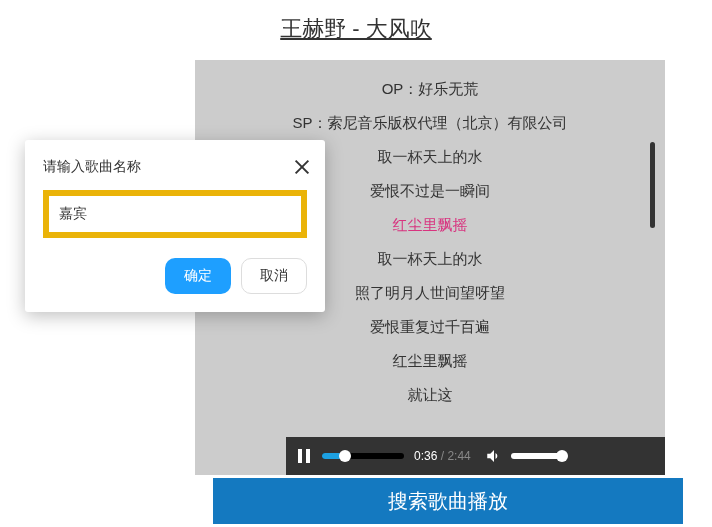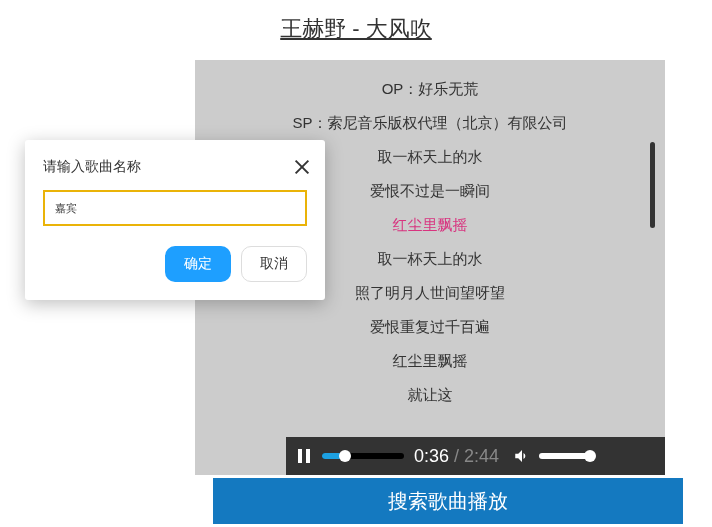--- a/index.html
+++ b/index.html
@@ -56,21 +56,21 @@
   }
   .player-bar {
     position: absolute;
     left: 91px; right: 0; bottom: 0;
     height: 38px;
     background: #333;
     display: flex;
     align-items: center;
     padding: 0 12px;
     color: #fff;
-    font-size: 18px;
+    font-size: 12px;
   }
   .icon-btn { cursor: pointer; display: inline-flex; align-items: center; }
   .pause-icon {
     width: 12px; height: 14px;
     display: inline-flex; justify-content: space-between;
   }
   .pause-icon span { width: 4px; background: #fff; }
   .seek-bar {
     margin-left: 12px;
     width: 82px; height: 6px;
@@ -120,23 +120,23 @@
   }
   .modal-close { width:18px; height:18px; cursor:pointer; position:relative; }
   .modal-close::before, .modal-close::after {
     content:""; position:absolute; left:8px; top:0; width:2px; height:18px; background:#333;
   }
   .modal-close::before { transform:rotate(45deg); }
   .modal-close::after { transform:rotate(-45deg); }
   .modal-input-wrap { padding: 0 18px 20px 18px; }
   .modal-input {
     width:100%;
-    border:2px solid #eab308;
+    border:6px solid #eab308;
     padding: 10px 10px;
-    font-size:11px;
+    font-size:14px;
     color:#333;
     outline:none;
   }
   .modal-foot {
     display:flex;
     justify-content:flex-end;
     gap: 10px;
     padding: 0 18px 18px 18px;
   }
   .btn {

